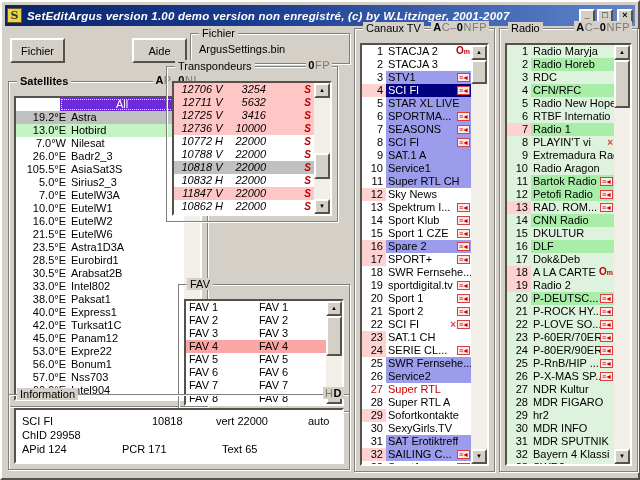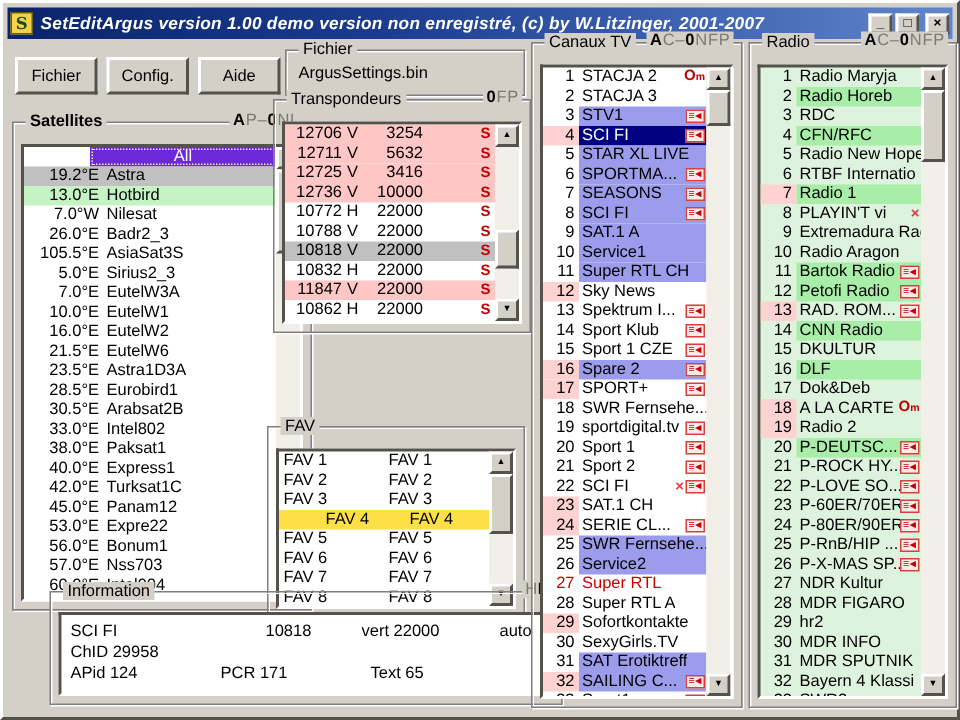--- a/index.html
+++ b/index.html
@@ -57,32 +57,32 @@
   
   .srow { display:flex; height:13px; line-height:13px; white-space:nowrap; }
   .srow .spos { width:50px; text-align:right; flex:none; }
   .srow .snm { margin-left:5px; overflow:hidden; }
   .srow.st-gray { background:#c0c0c0;align-items:center; }
   .srow.st-green { background:#c4f4c4; }
   .srow.st-sel { background:#6d28d9; color:#fff; display:block; text-align:center;
     outline:1px dotted #f0f0c0; outline-offset:-2px;margin-left:44px; }
 
   
-  .trow { display:flex; height:13px; line-height:13px; white-space:nowrap; }
+  .trow { display:flex; height:13px; line-height:13px; white-space:nowrap;font-style:italic; }
   .trow .tf { width:38px; text-align:right; flex:none; }
   .trow .tp { width:14px; text-align:center; flex:none; }
   .trow .ts { width:40px; text-align:right; flex:none; }
   .trow .tS { margin-left:auto; padding-right:3px; color:#c00000; font-weight:bold; font-size:10px; }
   .trow.st-pink { background:#ffc6c6; }
   .trow.st-sel { background:#c0c0c0; }
 
   
   .frow { display:flex; height:13px; line-height:13px; }
   .frow span { width:50%; padding-left:3px; }
-  .frow.st-sel { background:#fde047;padding-left:28px; }
+  .frow.st-sel { background:#fca5a5; }
 
   
   .clist.radio-bg { background:#ddf3dd; }
   .crow { display:flex; height:13px; line-height:13px; white-space:nowrap; }
   .crow .gut { width:24px; flex:none; text-align:right; padding-right:3px; }
   .crow.g-pink .gut { background:#ffd2d2; }
   .crow .nm { flex:1; display:flex; align-items:center; padding-left:2px; overflow:hidden; }
   .crow .txt { overflow:hidden; white-space:nowrap; }
   .crow.r-blue .nm { background:#9c9cec; }
   .crow.r-green .nm { background:#a8eda8; }
@@ -114,21 +114,20 @@
     <span class="appicon">S</span>
     <span class="title">SetEditArgus version 1.00 demo version non enregistré, (c) by W.Litzinger, 2001-2007</span>
     <span class="winbtns">
       <button class="wbtn">_</button>
       <button class="wbtn">□</button>
       <button class="wbtn close">×</button>
     </span>
   </div>
 
   <button class="btn" style="left:8px;">Fichier</button>
-  <button class="btn" style="left:69px;">Config.</button>
   <button class="btn" style="left:130px;">Aide</button>
 
   <div class="group" style="left:188px; top:31px; width:160px; height:31px;">
     <span class="legend">Fichier</span>
     <div style="padding:9px 0 0 8px;">ArgusSettings.bin</div>
   </div>
 
   <div class="group" style="left:6px; top:79px; width:200px; height:326px;">
     <span class="legend b">Satellites</span>
     <span class="flags"><span class="fb">A</span><span class="fg">P</span><span class="fg">–</span><span class="fb">0</span><span class="fg">N</span><span class="fg">L</span></span>
@@ -225,21 +224,21 @@
           </div>
         </div>
       <div class="sb">
         <button class="sb-btn up">▲</button>
         <div class="sb-thumb" style="top:15px; height:56px;"></div>
         <button class="sb-btn dn">▼</button>
       </div>
     </div>
   </div>
 
-  <div class="group" style="left:180px; top:64px; width:172px; height:156px;">
+  <div class="group" style="left:164px; top:64px; width:172px; height:156px;">
     <span class="legend">Transpondeurs</span>
     <span class="flags"><span class="fb">0</span><span class="fg">F</span><span class="fg">P</span></span>
     <div class="list">
       <div class="rows" id="tp-rows">
           <div class="trow st-pink">
             <span class="tf">12706</span>
             <span class="tp">V</span>
             <span class="ts">3254</span>
             <span class="tS">S</span>
           </div>
@@ -368,21 +367,21 @@
           </div>
         </div>
       <div class="sb">
         <button class="sb-btn up">▲</button>
         <div class="sb-thumb" style="top:15px; height:40px;"></div>
         <button class="sb-btn dn">▼</button>
       </div>
     </div>
   </div>
 
-  <div class="group" style="left:6px; top:392px; width:342px; height:76px;margin-left:25px;">
+  <div class="group" style="left:6px; top:392px; width:342px; height:76px;">
     <span class="legend">Information</span>
     <span class="flags"><span class="fg">H</span><span class="fb">D</span></span>
     <div class="info-box">
       <div class="iline">
         <span class="iname">SCI FI</span>
         <span class="ifreq">10818</span>
         <span class="ipolsr">vert 22000</span>
         <span>auto</span>
       </div>
       <div class="iline">

